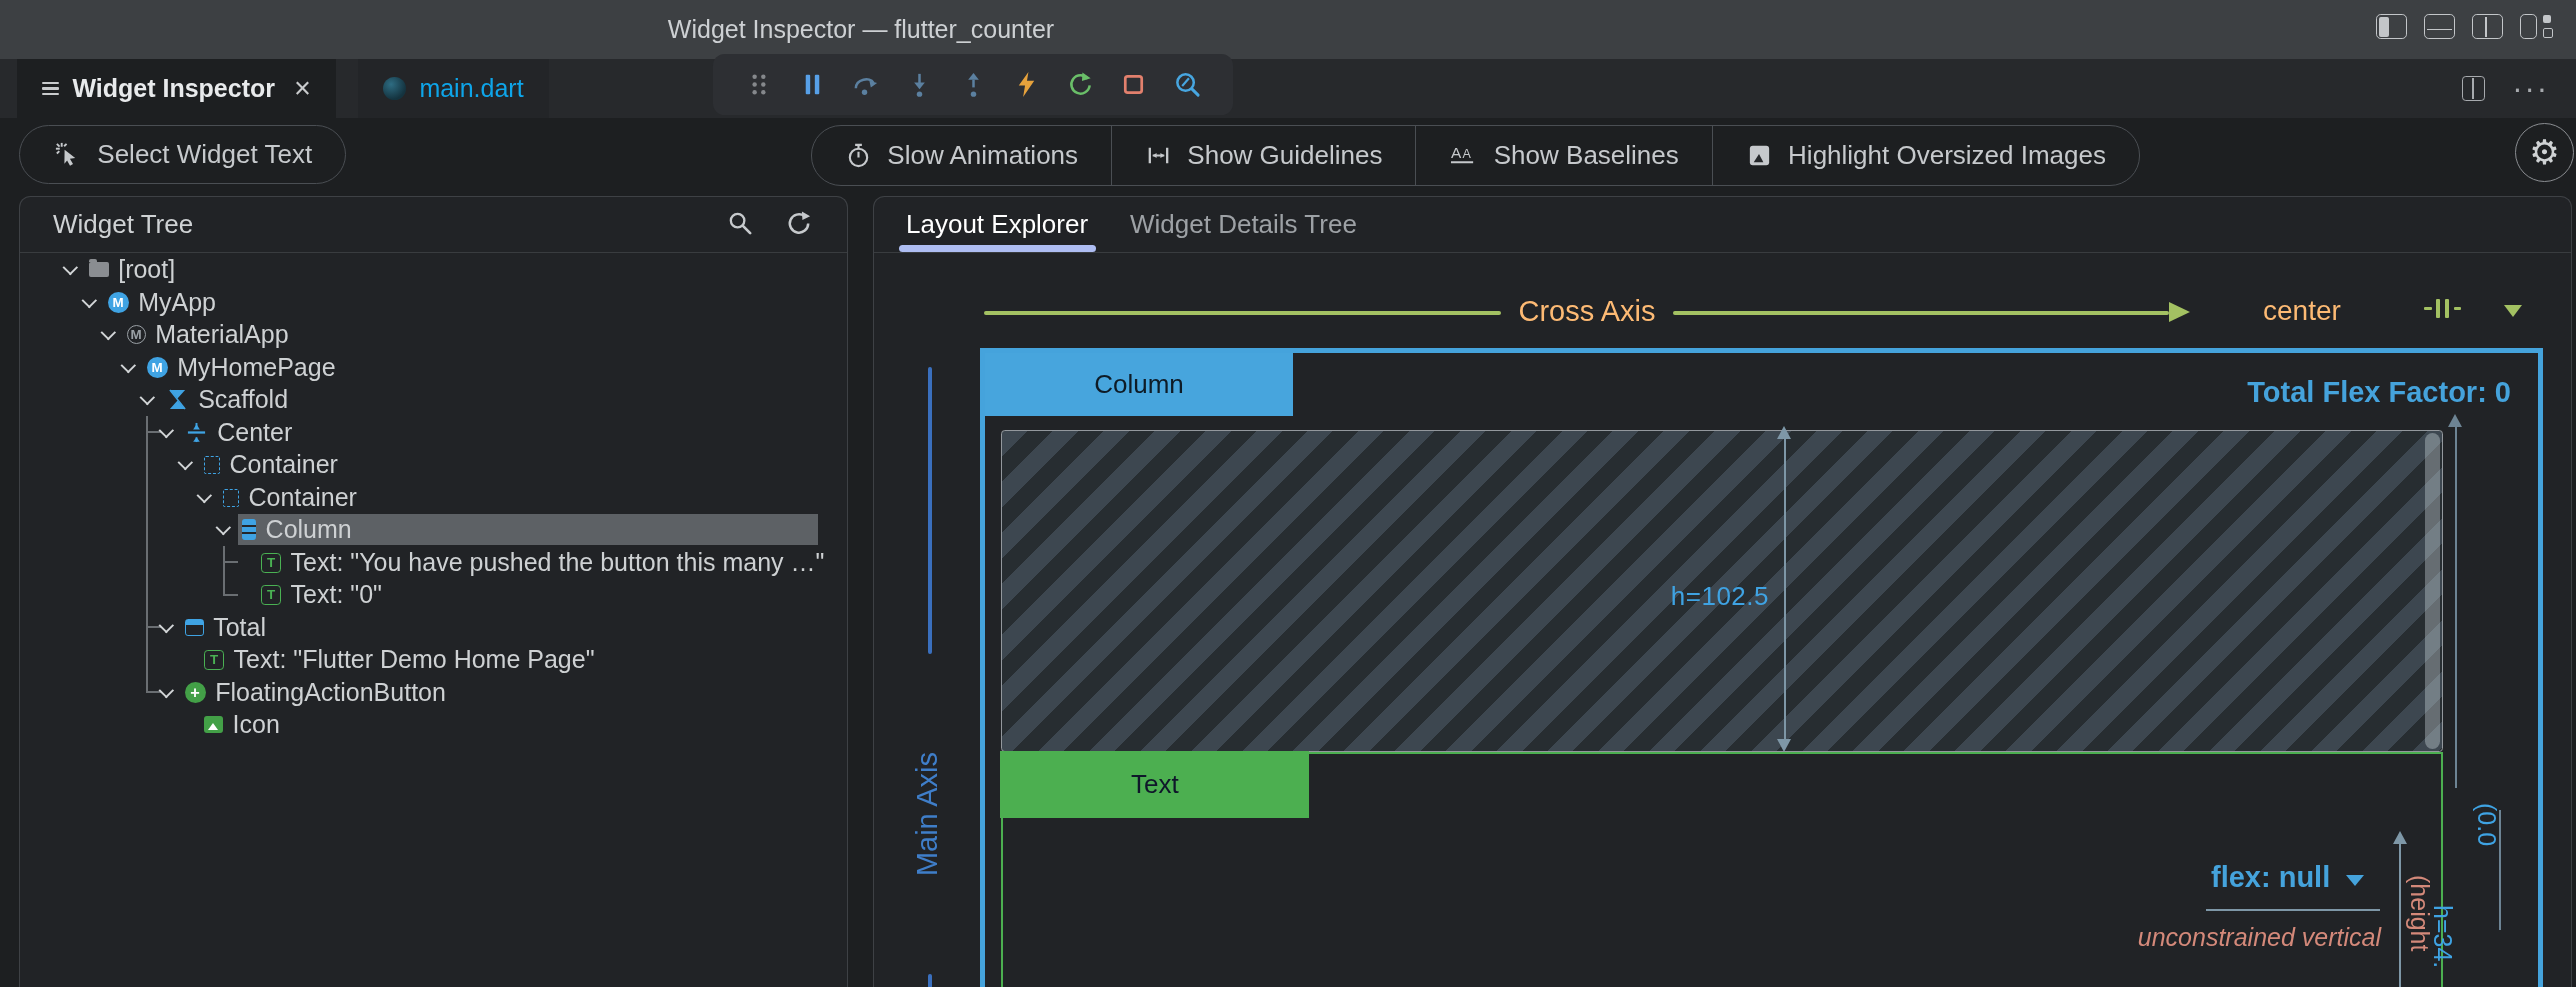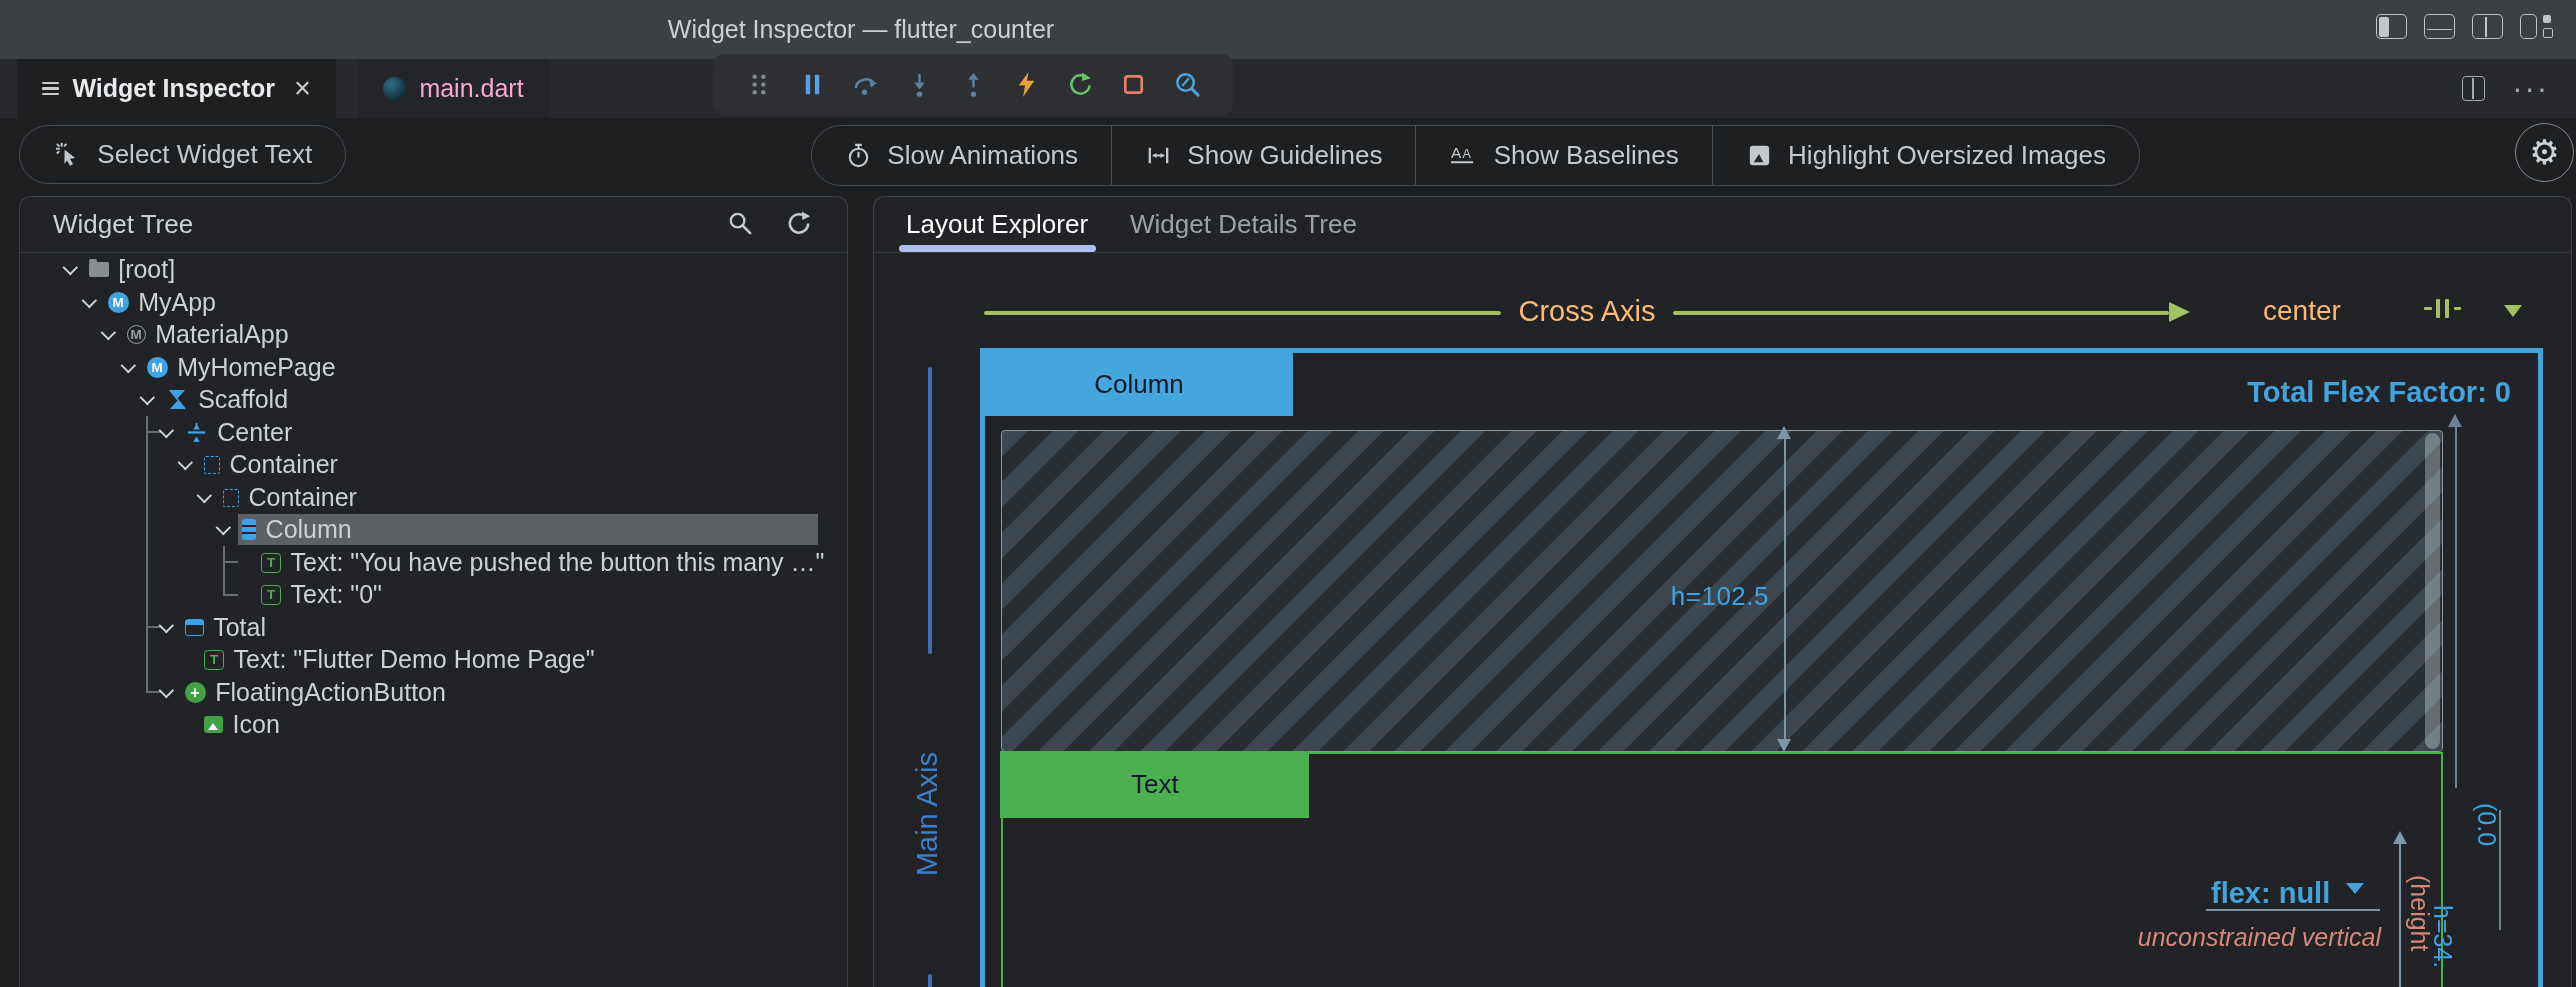--- a/index.html
+++ b/index.html
@@ -16,21 +16,21 @@
   .winico .vline{position:absolute;left:12.4px;top:1.9px;bottom:1.9px;width:1.9px;background:#c3c6c9;}
   .winico.narrow{width:15.3px;}
   .minisq{position:absolute;width:7.7px;height:7.7px;border-radius:1.9px;}
   .minisq.f{background:#c3c6c9;}
   .minisq.o{border:1.9px solid #c3c6c9;}
 
   
   .tabbar{position:absolute;left:0;top:59px;width:2576px;height:59px;background:#27292c;}
   .etab{position:absolute;top:0;height:59px;display:flex;align-items:center;gap:13.4px;padding:0 25px;box-sizing:border-box;}
   .etab.active{background:#1d1f21;color:#e8eaec;}
-  .etab.inactive{background:#232528;color:#f9a8d4;}
+  .etab.inactive{background:#232528;color:#0ea5e9;}
   .etab .lbl{font-size:25px;font-weight:600;}
   .etab.inactive .lbl{font-weight:400;}
   .hamburger{width:17px;height:13.4px;display:flex;flex-direction:column;justify-content:space-between;}
   .hamburger i{height:2.3px;background:#c9cbcd;border-radius:1px;}
   .closex{font-size:29px;color:#c9cbcd;line-height:29px;margin-left:5.7px;}
   .dartball{width:23px;height:23px;border-radius:50%;
             background:radial-gradient(circle at 35% 32%,#2e6c82,#14333f 70%);}
   .tabbar-actions{position:absolute;right:27px;top:0;height:59px;display:flex;align-items:center;gap:27px;color:#a7aaae;}
   .spliticon{width:21px;height:23px;border:1.9px solid #a7aaae;border-radius:3.8px;position:relative;}
   .spliticon::after{content:"";position:absolute;left:8.6px;top:1px;bottom:1px;width:1.9px;background:#a7aaae;}
@@ -124,21 +124,21 @@
   .head-up.s1{border-bottom:13.4px solid #7e97a7;}
   .head-up.s2{border-bottom:13.4px solid #6d8494;}
   .head-dn{position:absolute;width:0;height:0;border-left:7.7px solid transparent;border-right:7.7px solid transparent;
            border-top:13.4px solid #7e97a7;}
   .hlabel{position:absolute;left:612px;top:228px;width:172px;text-align:right;font-size:26px;color:#3fa3e3;letter-spacing:0.5px;}
   .textbox{position:absolute;left:16.3px;top:399px;width:1442px;height:255px;border:2.9px solid #4caf50;border-bottom:none;
            box-sizing:border-box;}
   .texttab{position:absolute;left:-2.9px;top:-2.9px;width:309px;height:67px;background:#4caf50;color:#0f172a;
            font-size:26px;display:flex;align-items:center;justify-content:center;}
   .flexrow{position:absolute;left:1226px;top:508px;display:flex;align-items:center;gap:15.3px;}
-  .flexrow .flbl{font-size:29px;font-weight:bold;color:#45a3dc;margin-top:16px;}
+  .flexrow .flbl{font-size:29px;font-weight:bold;color:#45a3dc;}
   .flexrow .bcaret{width:0;height:0;border-left:9.6px solid transparent;border-right:9.6px solid transparent;
                    border-top:11.5px solid #45a3dc;margin-top:5.7px;}
   .flexline{position:absolute;left:1221px;top:556px;width:174px;height:1.9px;background:#7e97a7;}
   .uncnote{position:absolute;left:1099px;top:570px;width:297px;text-align:right;font-style:italic;font-size:25px;color:#d4897a;}
   .rot{position:absolute;writing-mode:vertical-rl;font-size:25px;white-space:nowrap;}
   .rot.blue{color:#3fa3e3;}
   .rot.salmon{color:#d4897a;}
 
   svg{display:block;}
 </style>

